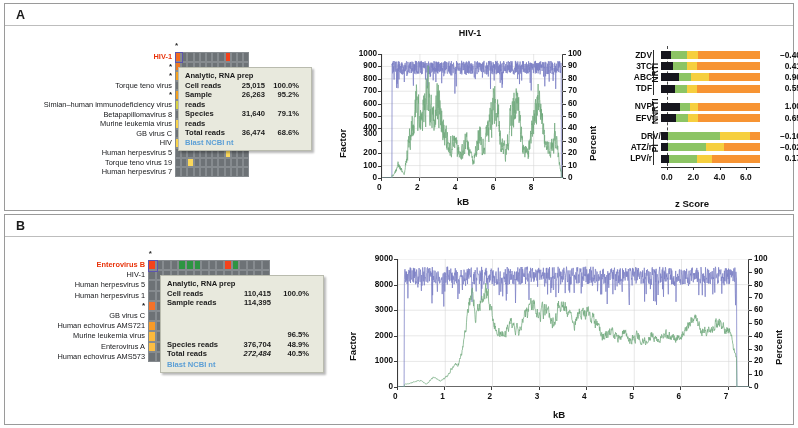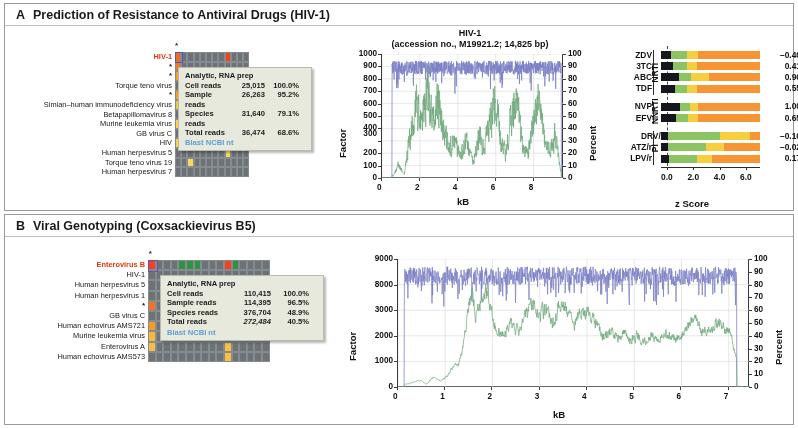--- a/index.html
+++ b/index.html
@@ -58,21 +58,20 @@
   .zc-zero{position:absolute;width:0;border-left:1.1px dashed #4a4a4a;}
 </style>
 </head>
 <body>
 
 <div class="figure">
 
   <div class="panel" id="panelA">
     <div class="panel-header">
       <span class="panel-letter">A</span>
-      <span class="panel-title">Prediction of Resistance to Antiviral Drugs (HIV-1)</span>
     </div>
     <div class="panel-body">
 
       <div class="hm-wrap" id="hmA" style="left:170px;top:26px;">
         <div class="hm-labels" id="hmA-labels">
             <div class="hm-label hl" style="height: 9.6px; line-height: 9.6px;">HIV-1</div>
             <div class="hm-label star" style="height: 9.6px; line-height: 9.6px;">*</div>
             <div class="hm-label star" style="height: 9.6px; line-height: 9.6px;">*</div>
             <div class="hm-label" style="height: 9.6px; line-height: 9.6px;">Torque teno virus</div>
             <div class="hm-label star" style="height: 9.6px; line-height: 9.6px;">*</div>
@@ -269,21 +268,20 @@
               <span class="tt-k" style="width: 48px;">Total reads</span>
               <span class="tt-v" style="width: 32px;">36,474</span>
               <span class="tt-p" style="width: 34px;">68.6%</span>
             </div>
           </div>
         <div class="tt-link">Blast NCBI nt</div>
       </div>
 
       <div class="lc" id="lcA" style="left:330px;top:2px;width:270px;height:190px;">
         <div class="lc-title" style="top:0px;">HIV-1</div>
-        <div class="lc-title" style="top:11px;">(accession no., M19921.2; 14,825 bp)</div>
         <div class="ax-title vert" id="lcA-ylab" style="left:2px;top:130px;">Factor</div>
         <div class="ax-title vert" id="lcA-ylab2" style="left:252px;top:133px;">Percent</div>
         <div class="ax-title" id="lcA-xlab" style="left:122px;top:168px;">kB</div>
         <div class="lc-plot" id="lcA-plot" style="left:46px;top:26px;width:182px;height:124px;">
             <svg width="182" height="124">
               <line x1="0" x2="182" y1="0" y2="0" stroke="#d6d6d6" stroke-width="0.6"></line>
               <line x1="0" x2="182" y1="12.4" y2="12.4" stroke="#d6d6d6" stroke-width="0.6"></line>
               <line x1="0" x2="182" y1="24.8" y2="24.8" stroke="#d6d6d6" stroke-width="0.6"></line>
               <line x1="0" x2="182" y1="37.2" y2="37.2" stroke="#d6d6d6" stroke-width="0.6"></line>
               <line x1="0" x2="182" y1="49.6" y2="49.6" stroke="#d6d6d6" stroke-width="0.6"></line>
@@ -451,21 +449,20 @@
           </div>
         <div class="ax-title" id="zcA-xlab" style="left:58px;top:152px;">z Score</div>
       </div>
 
     </div>
   </div>
 
   <div class="panel" id="panelB">
     <div class="panel-header">
       <span class="panel-letter">B</span>
-      <span class="panel-title">Viral Genotyping (Coxsackievirus B5)</span>
     </div>
     <div class="panel-body">
 
       <div class="hm-wrap" id="hmB" style="left:143px;top:23px;">
         <div class="hm-labels" id="hmB-labels">
             <div class="hm-label hl" style="height: 10.2px; line-height: 10.2px;">Enterovirus B</div>
             <div class="hm-label" style="height: 10.2px; line-height: 10.2px;">HIV-1</div>
             <div class="hm-label" style="height: 10.2px; line-height: 10.2px;">Human herpesvirus 5</div>
             <div class="hm-label" style="height: 10.2px; line-height: 10.2px;">Human herpesvirus 1</div>
             <div class="hm-label star" style="height: 10.2px; line-height: 10.2px;">*</div>
@@ -645,21 +642,21 @@
         <div class="tt-title">Analytic, RNA prep</div>
         <div id="ttB-rows">
             <div class="tt-row">
               <span class="tt-k" style="width: 62px;">Cell reads</span>
               <span class="tt-v" style="width: 42px;">110,415</span>
               <span class="tt-p" style="width: 38px;">100.0%</span>
             </div>
             <div class="tt-row">
               <span class="tt-k" style="width: 62px;">Sample reads</span>
               <span class="tt-v" style="width: 42px;">114,395</span>
-              <span class="tt-p" style="width: 38px;">96.5%</span>
+              <span class="tt-p" style="width: 38px; margin-top: 32px;">96.5%</span>
             </div>
             <div class="tt-row">
               <span class="tt-k" style="width: 62px;">Species reads</span>
               <span class="tt-v" style="width: 42px;">376,704</span>
               <span class="tt-p" style="width: 38px; text-align: right;">48.9%</span>
             </div>
             <div class="tt-row">
               <span class="tt-k" style="width: 62px;">Total reads</span>
               <span class="tt-v" style="width: 42px; font-style: italic;">272,484</span>
               <span class="tt-p" style="width: 38px;">40.5%</span>

